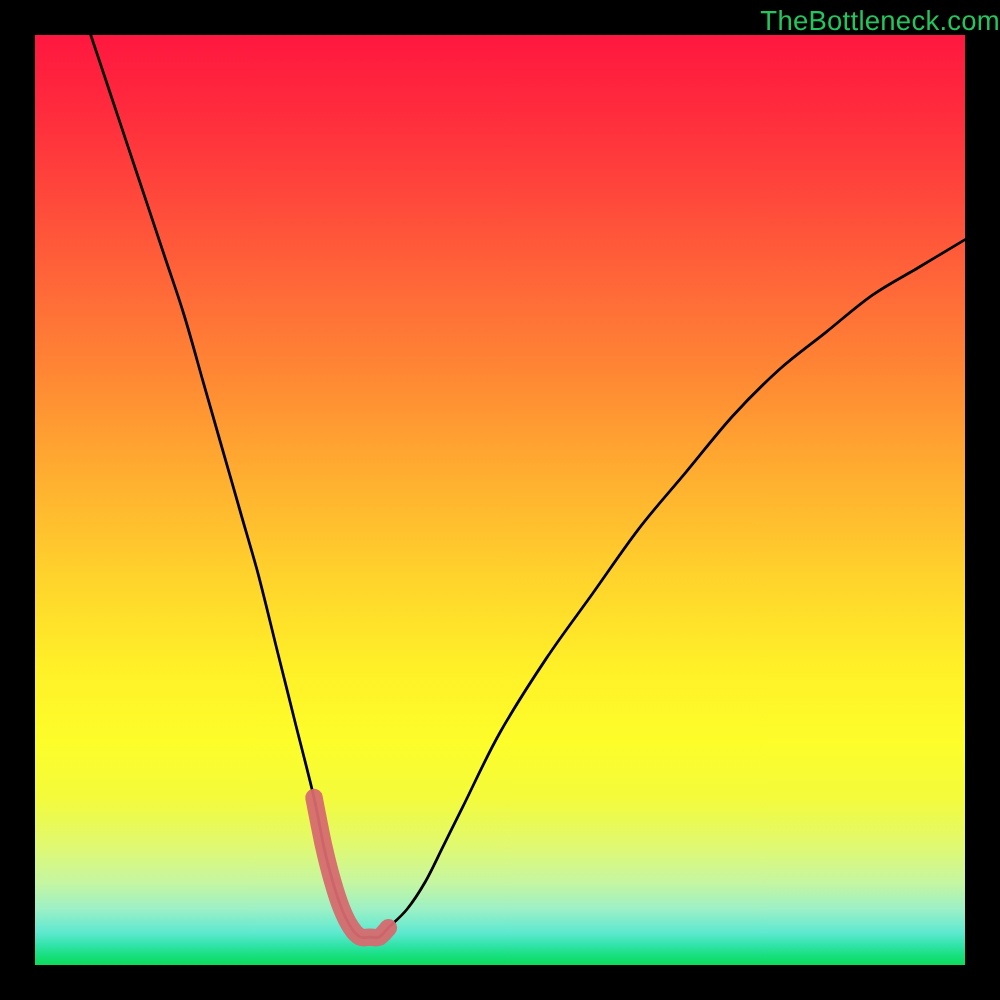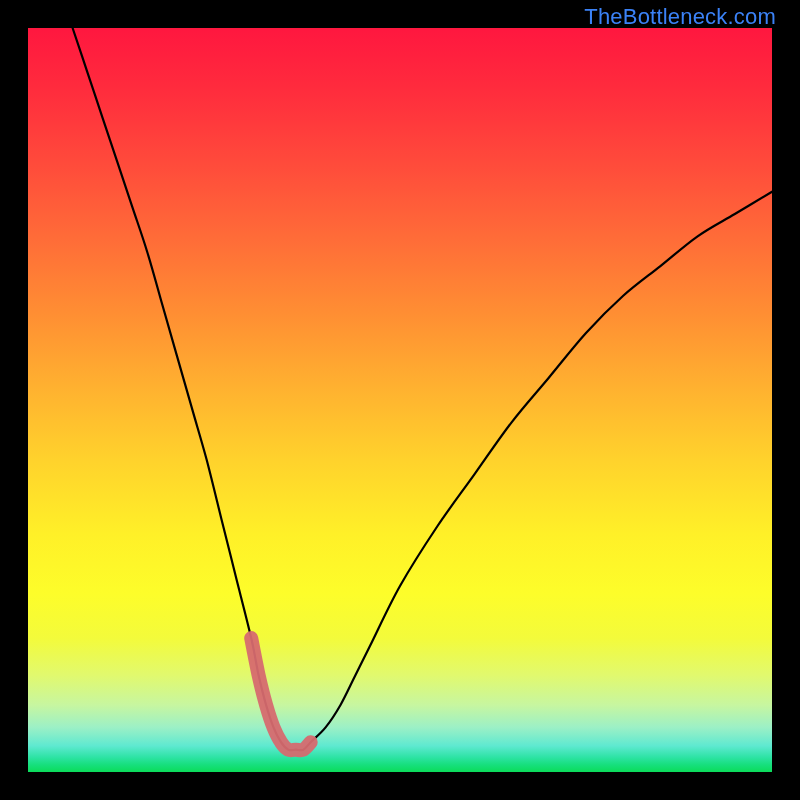--- a/index.html
+++ b/index.html
@@ -42,22 +42,22 @@
       #9cf0c6 94%,
       #5ee9d0 96.5%,
       #2ee3a5 98%,
       #17df7e 99%,
       #0bdc5a 100%
     );
   }
   .watermark {
     position: absolute;
     top: 4px;
-    right: 24px;
-    color: #3b82f6;
+    right: 0;
+    color: #22c55e;
     font-size: 22px;
     letter-spacing: 0.2px;
     user-select: none;
   }
   svg.curve {
     position: absolute;
     left: 0;
     top: 0;
     width: 744px;
     height: 744px;

